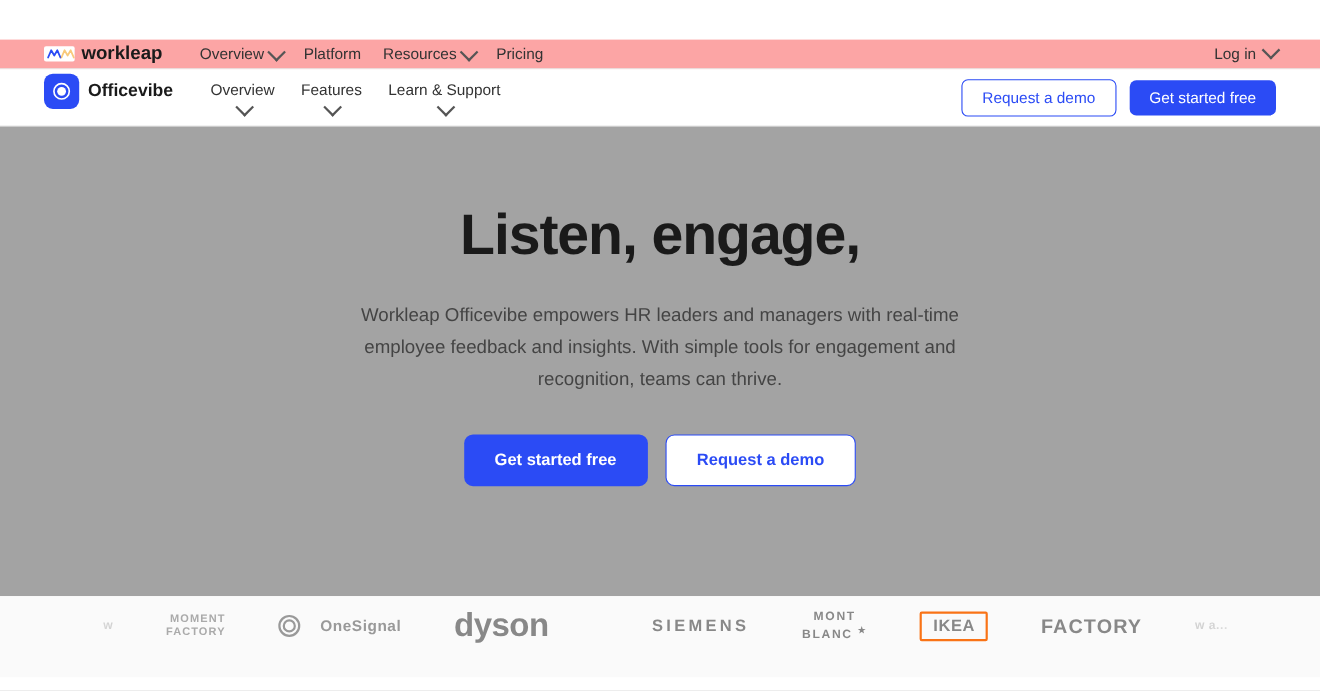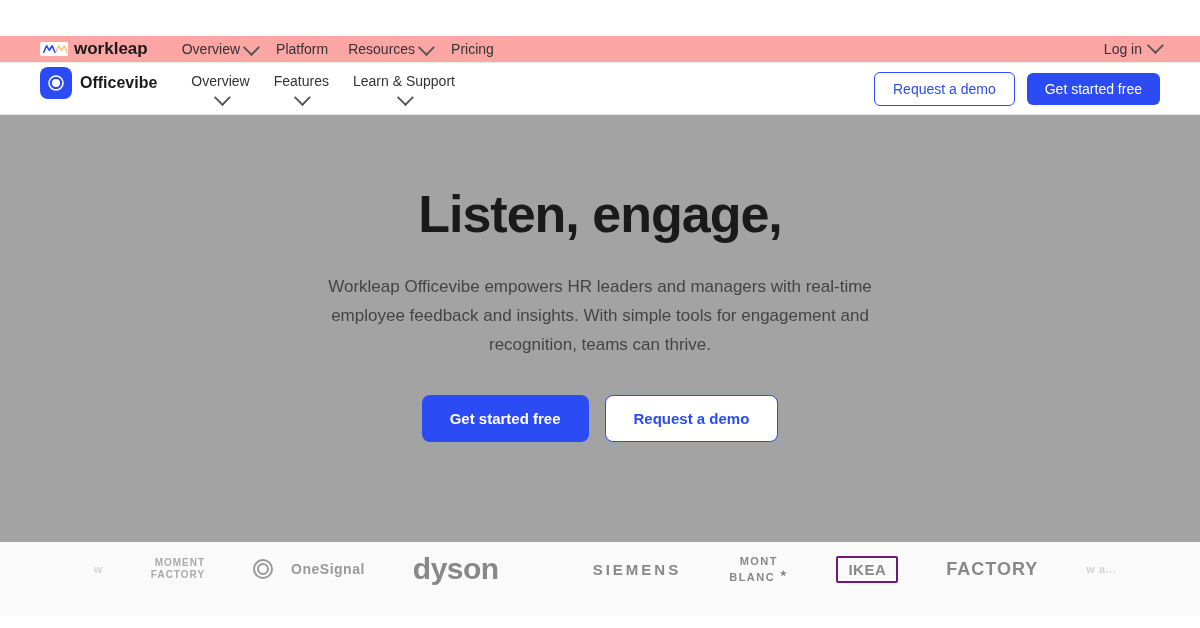--- a/index.html
+++ b/index.html
@@ -374,18 +374,18 @@
   <div class="logos-row">
     <span class="logo-item small-left" style="font-size:11px; opacity:0.4;">w</span>
     <span class="logo-item moment-factory" style="font-size:10px; font-weight:700; line-height:1.2; text-align:right; text-transform:uppercase; letter-spacing:1px; color:#aaa;">MOMENT<br>FACTORY</span>
     <span class="onesignal-logo logo-item">
       <span class="onesignal-icon"></span>
       <span>OneSignal</span>
     </span>
     <span class="logo-item dyson" style="font-size:30px; font-weight:800; color:#888; letter-spacing:-0.5px;">dyson</span>
     <span class="logo-item siemens" style="font-size:15px; letter-spacing:3px; font-weight:600; color:#888;">SIEMENS</span>
     <span class="logo-item montblanc" style="font-size:11px; letter-spacing:1.5px; font-weight:900; color:#888; text-align:center; line-height:1.2;">MONT<br>BLANC <sup style="font-size:8px;">★</sup></span>
-    <span class="logo-item ikea" style="border: 2px solid #701a75; padding: 3px 10px; border-radius: 2px; font-size:15px; font-weight:900; color:#888;">IKEA</span>
+    <span class="logo-item ikea" style="border: 2px solid #f97316; padding: 3px 10px; border-radius: 2px; font-size:15px; font-weight:900; color:#888;">IKEA</span>
     <span class="logo-item fujitsu" style="font-size:18px; font-weight:700; color:#888; letter-spacing:1px;">FACTORY</span>
     <span class="logo-item small-left" style="font-size:11px; opacity:0.4; margin-right:-10px;">w a...</span>
   </div>
 
 </div>
 
 </body></html>

